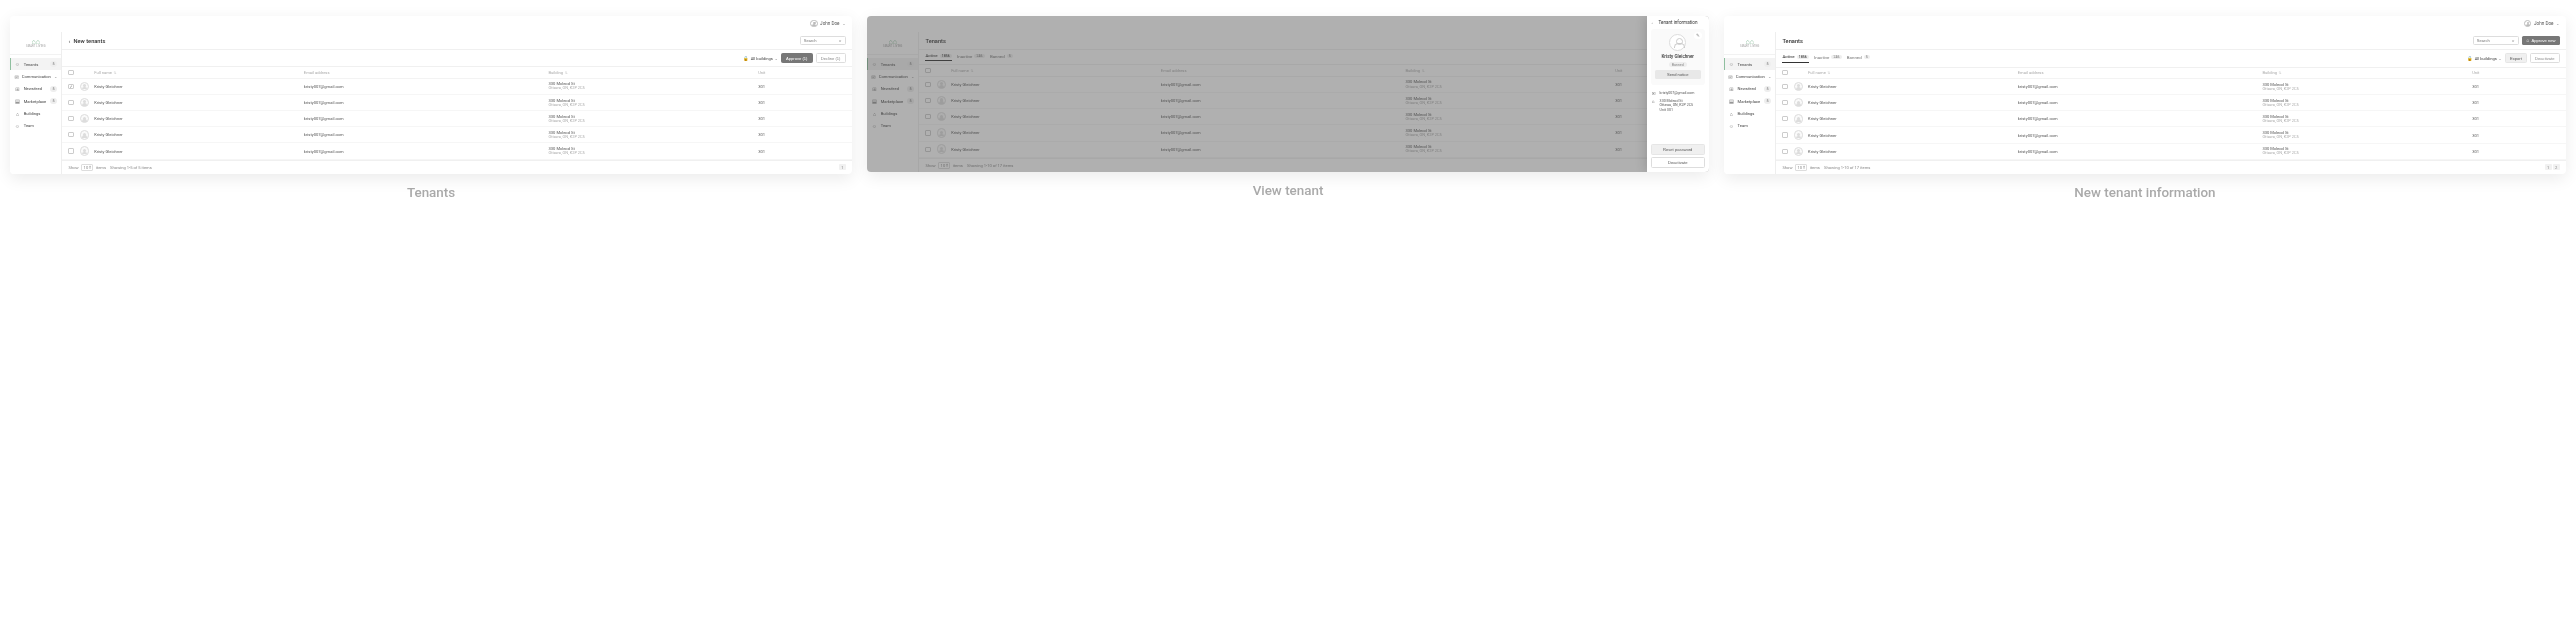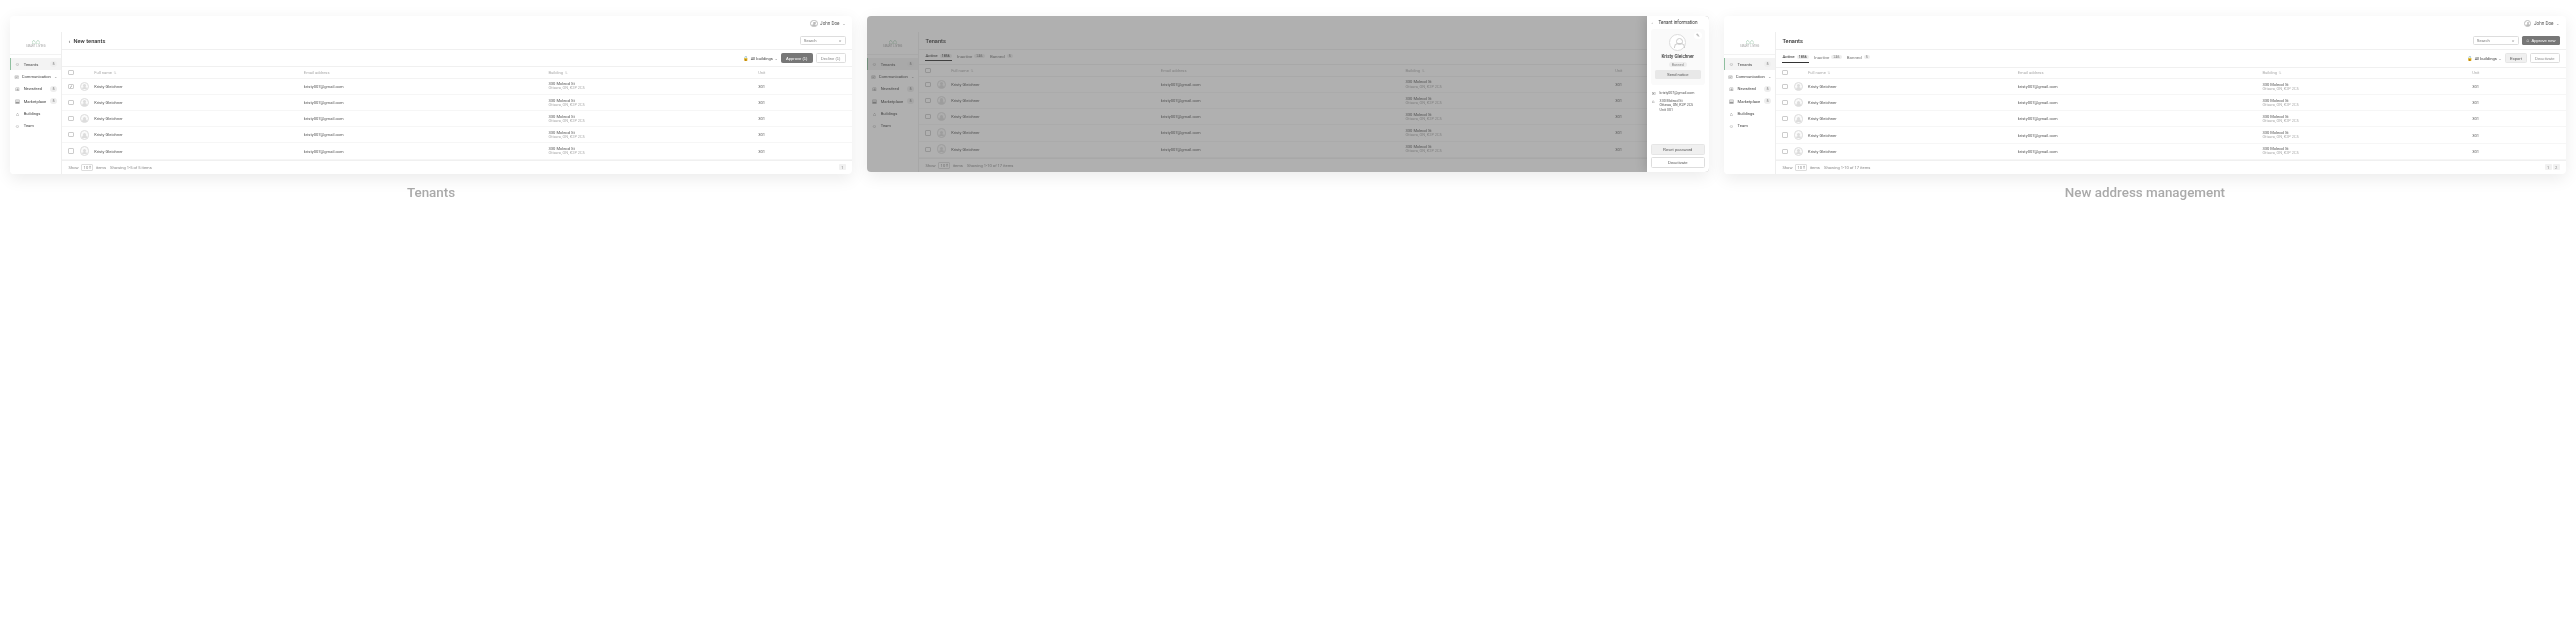--- a/index.html
+++ b/index.html
@@ -439,20 +439,21 @@
               <div>Unit 301</div>
             </span>
           </div>
         </div>
         <div class="drawer-footer">
           <button class="drawer-btn light">Reset password</button>
           <button class="drawer-btn outline">Deactivate</button>
         </div>
       </div>
     </div>
+    <div class="caption">View tenant</div>
   </div>
 
   <div class="screen-wrap">
     <div class="screen" id="s3">
       <div class="hdr">
         <div class="user-chip">
           <span class="avatar-ico"></span>
           <span>John Doe</span>
           <span class="chev">⌄</span>
         </div>
@@ -609,17 +610,17 @@
               <span>Showing 1-10 of 17 items</span>
             </div>
             <div class="pagination">
                 <span class="pg">1</span>
                 <span class="pg">2</span>
               </div>
           </div>
         </div>
       </div>
     </div>
-    <div class="caption">New address management</div>
+    <div class="caption">New tenant information</div>
   </div>
 
 </div>
 
 
 </body></html>

